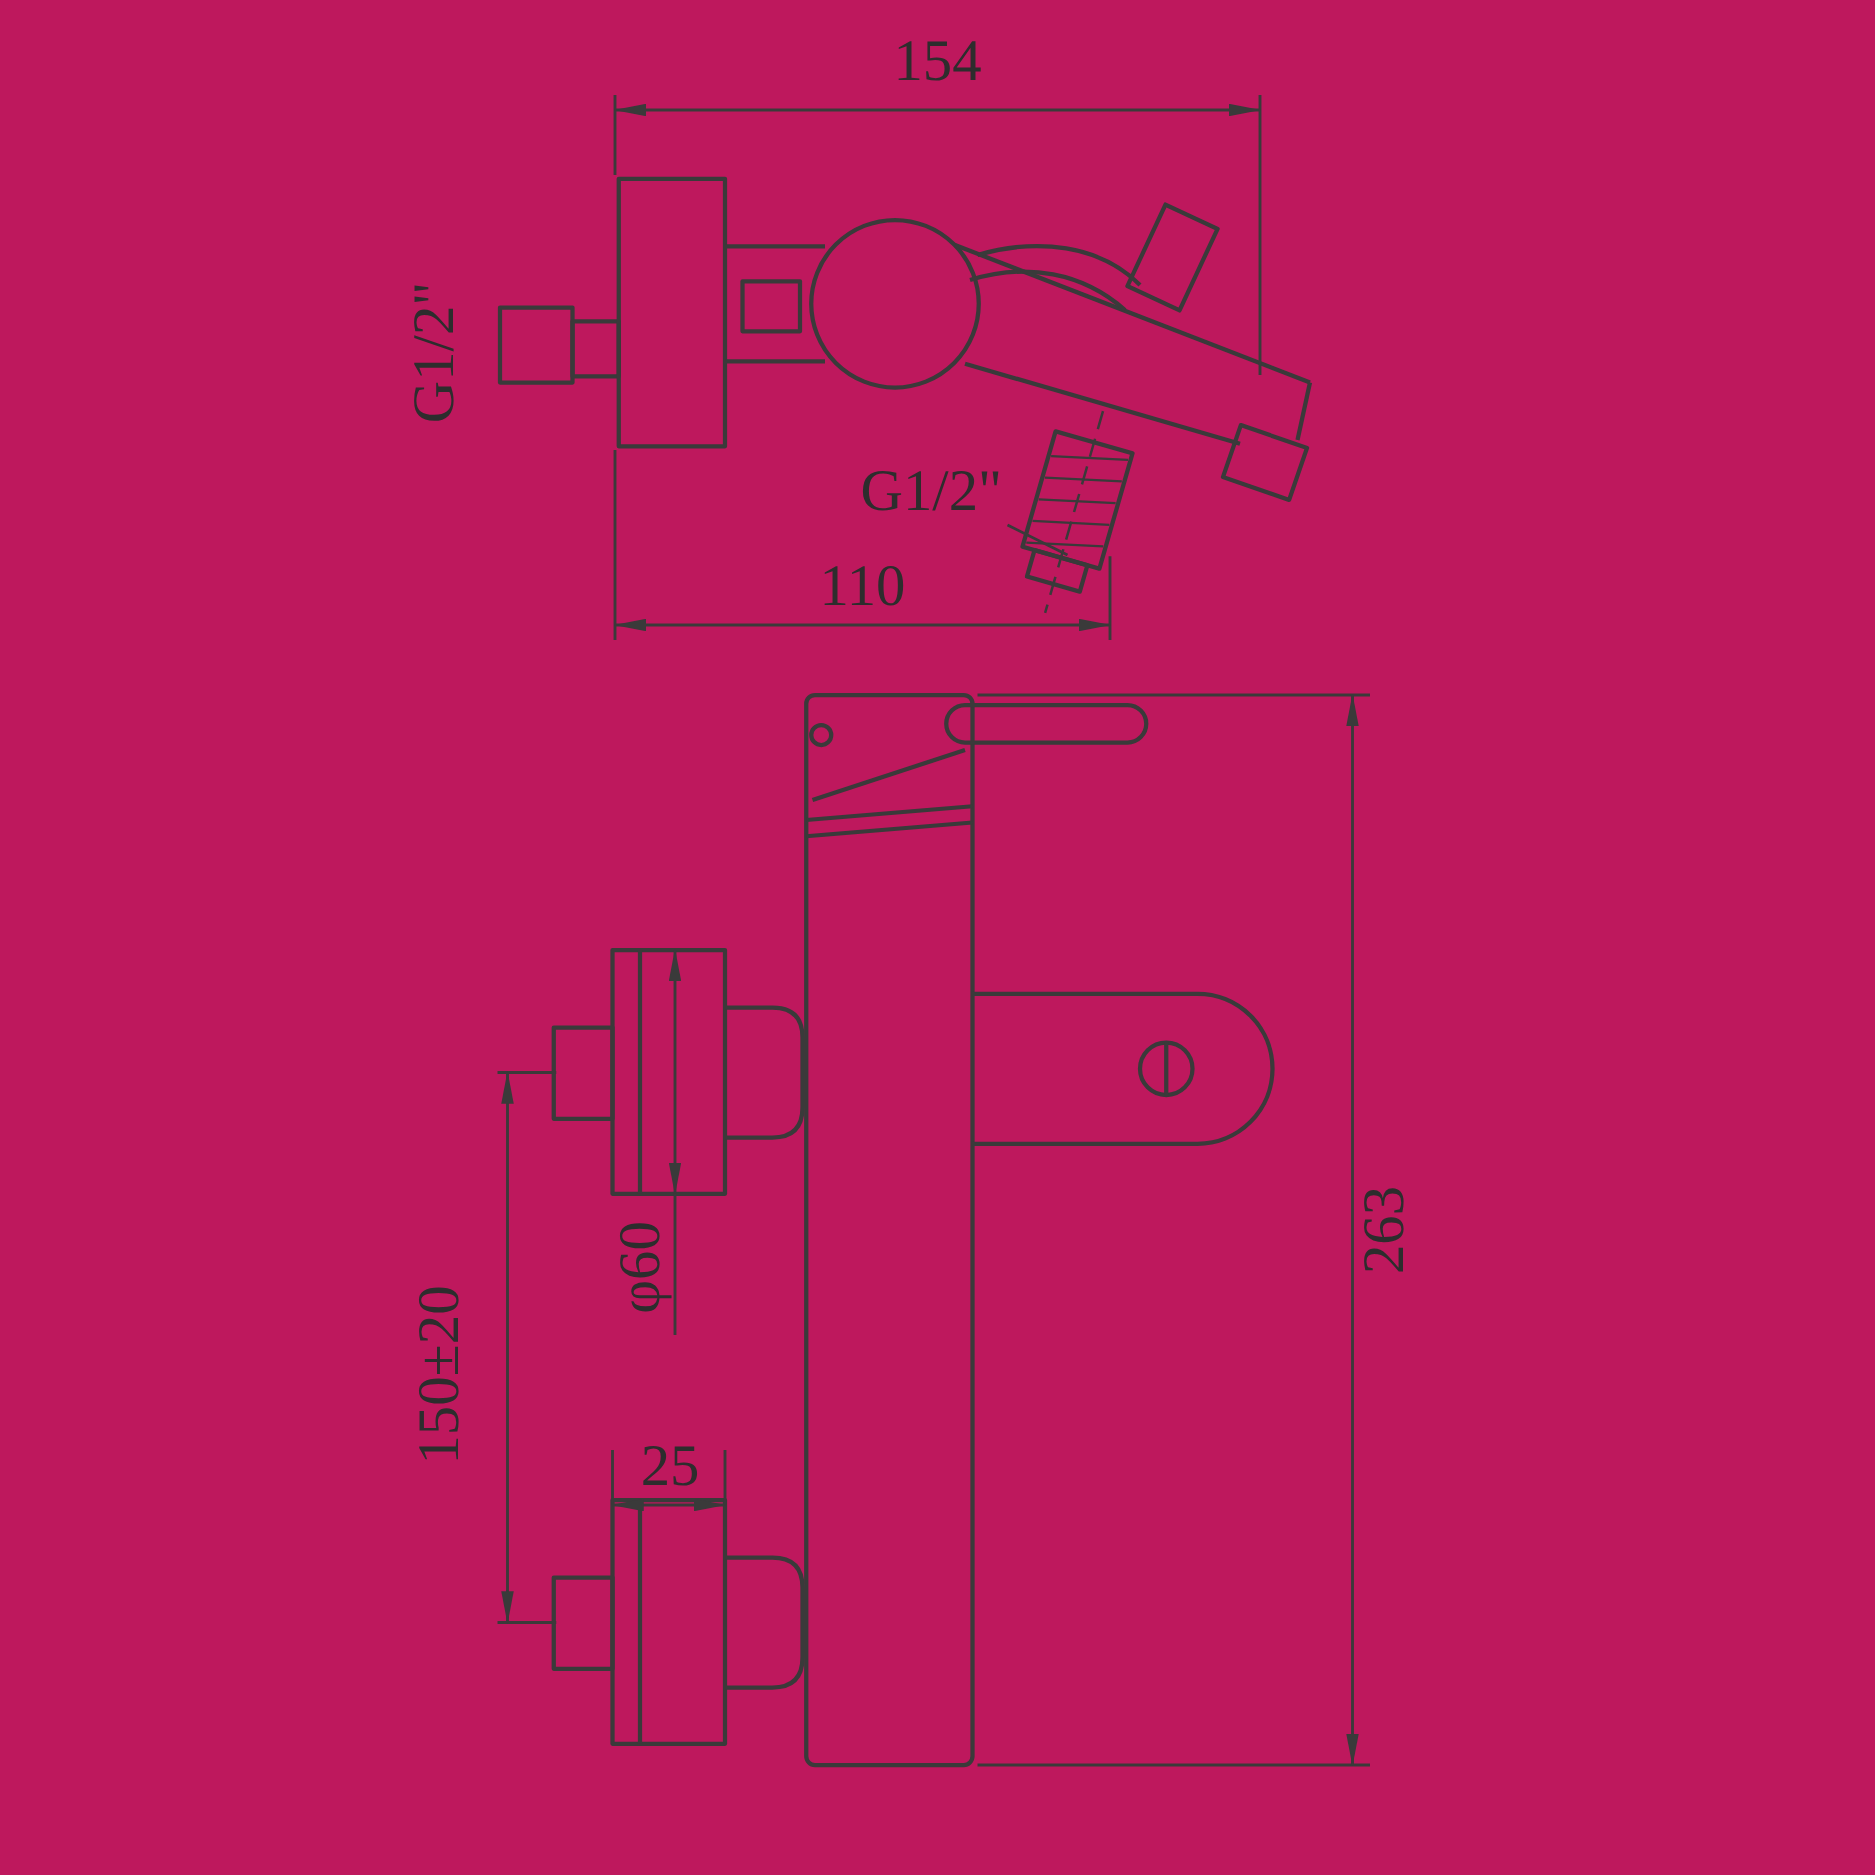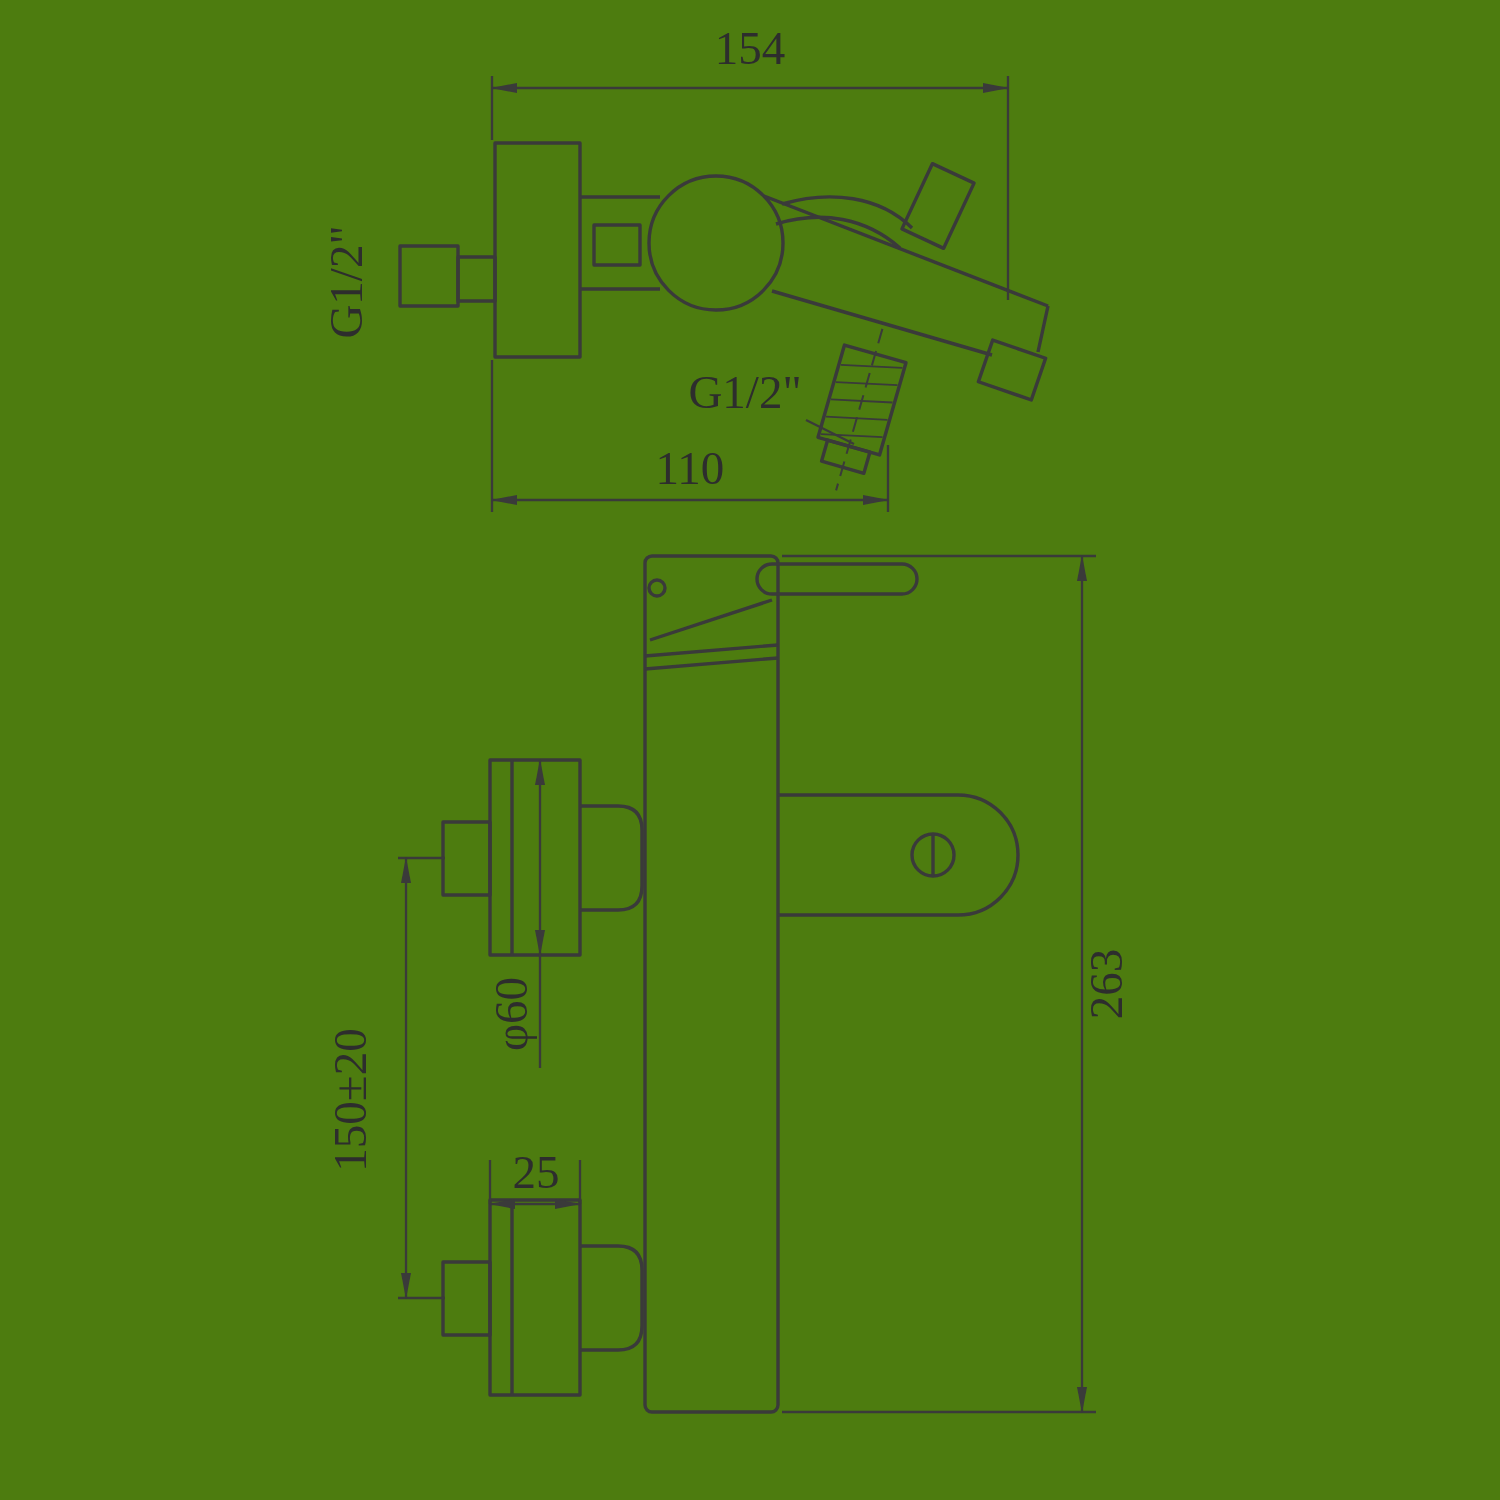--- a/index.html
+++ b/index.html
@@ -7,21 +7,21 @@
     padding: 0;
     background: #ffffff;
     width: 1500px;
     height: 1500px;
     font-family: "Liberation Serif", serif;
   }
   .canvas {
     position: relative;
     width: 1500px;
     height: 1500px;
-    background: #4d7c0f;
+    background: #be185d;
     overflow: hidden;
   }
   svg { display: block; }
   .obj {
     fill: none;
     stroke: #3a3a3a;
     stroke-width: 3.4;
     stroke-linejoin: round;
     stroke-linecap: butt;
   }

